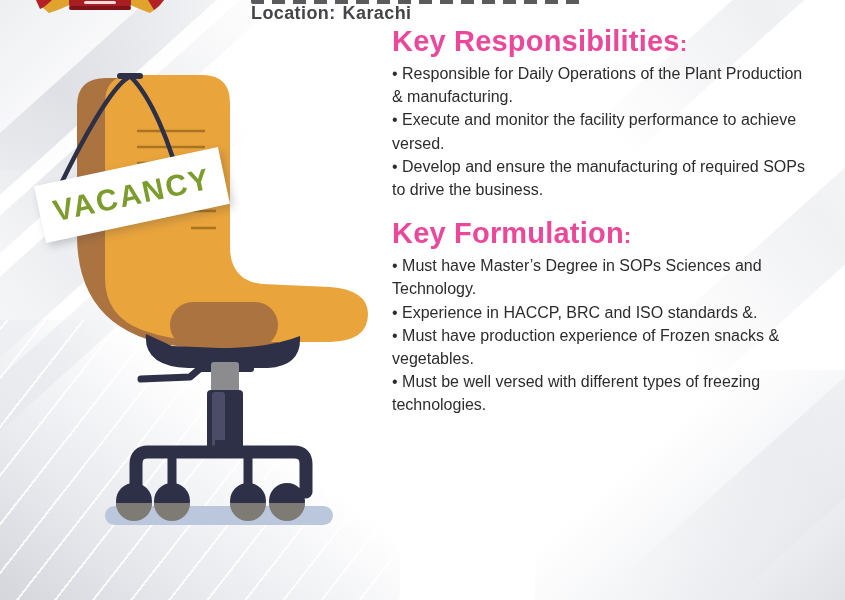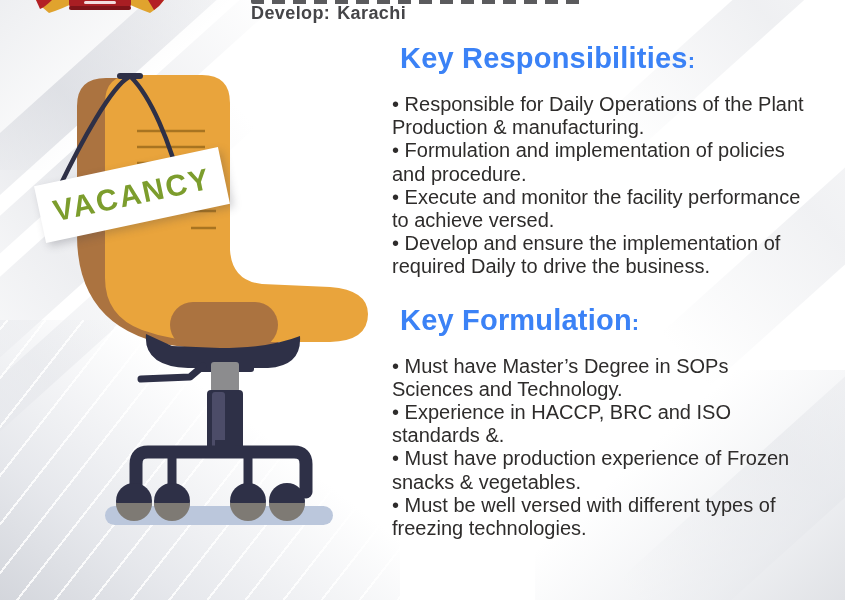--- a/index.html
+++ b/index.html
@@ -38,24 +38,24 @@
   .location{position:absolute; left:251px; top:3px; z-index:4;
     font-size:18px; font-weight:bold; color:#454548; letter-spacing:.4px;}
   .location .val{margin-left:7px;text-align:center;}
   
   .sign{position:absolute; left:38px; top:166px; width:188px; height:58px; z-index:3;
     background:#ffffff; box-shadow:3px 4px 8px rgba(60,60,70,.25);
     transform:rotate(-12deg); display:flex; align-items:center; justify-content:center;}
   .sign span{color:#7c9d2d; font-size:30px; font-weight:800; letter-spacing:2px;}
   
   .col{position:absolute; left:392px; top:26px; width:440px; z-index:4; color:#2e2c2b;}
-  .col h1{margin:8px; font-size:29px; line-height:48px; font-weight:800; color:#3b82f6; letter-spacing:.2px;}
+  .col h1{margin:0; font-size:29px; line-height:31px; font-weight:800; color:#ec4899; letter-spacing:.2px;}
   .col h1 .colon{font-size:22px; font-weight:800;}
   .col .list{margin-top:3px; width:420px;}
-  .col p{margin:0; font-size:20px; line-height:23.2px;}
+  .col p{margin:0; font-size:16px; line-height:23.2px;}
   .col h1.second{margin-top:17px;}
 </style>
 </head>
 <body>
 
 <div class="poster">
 
   <div class="wedge wedge-tl"></div>
   <div class="stripe s1"></div>
   <div class="stripe s2"></div>
@@ -127,30 +127,29 @@
     </g>
   </svg>
 
   <div class="sign">
     <span>VACANCY</span>
   </div>
 
   <div class="clipped-line"></div>
 
   <div class="location">
-    <span>Develop:</span><span class="val">Karachi</span>
+    <span>Location:</span><span class="val">Karachi</span>
   </div>
 
   <div class="col">
     <h1><span>Key Responsibilities</span><span class="colon">:</span></h1>
     <div class="list">
       <p>• Responsible for Daily Operations of the Plant Production &amp; manufacturing.</p>
-      <p>• Formulation and implementation of policies and procedure.</p>
       <p>• Execute and monitor the facility performance to achieve versed.</p>
-      <p>• Develop and ensure the implementation of required Daily to drive the business.</p>
+      <p>• Develop and ensure the manufacturing of required SOPs to drive the business.</p>
     </div>
 
     <h1 class="second"><span>Key Formulation</span><span class="colon">:</span></h1>
     <div class="list">
       <p>• Must have Master’s Degree in SOPs Sciences and Technology.</p>
       <p>• Experience in HACCP, BRC and ISO standards &amp;.</p>
       <p>• Must have production experience of Frozen snacks &amp; vegetables.</p>
       <p>• Must be well versed with different types of freezing technologies.</p>
     </div>
   </div>

